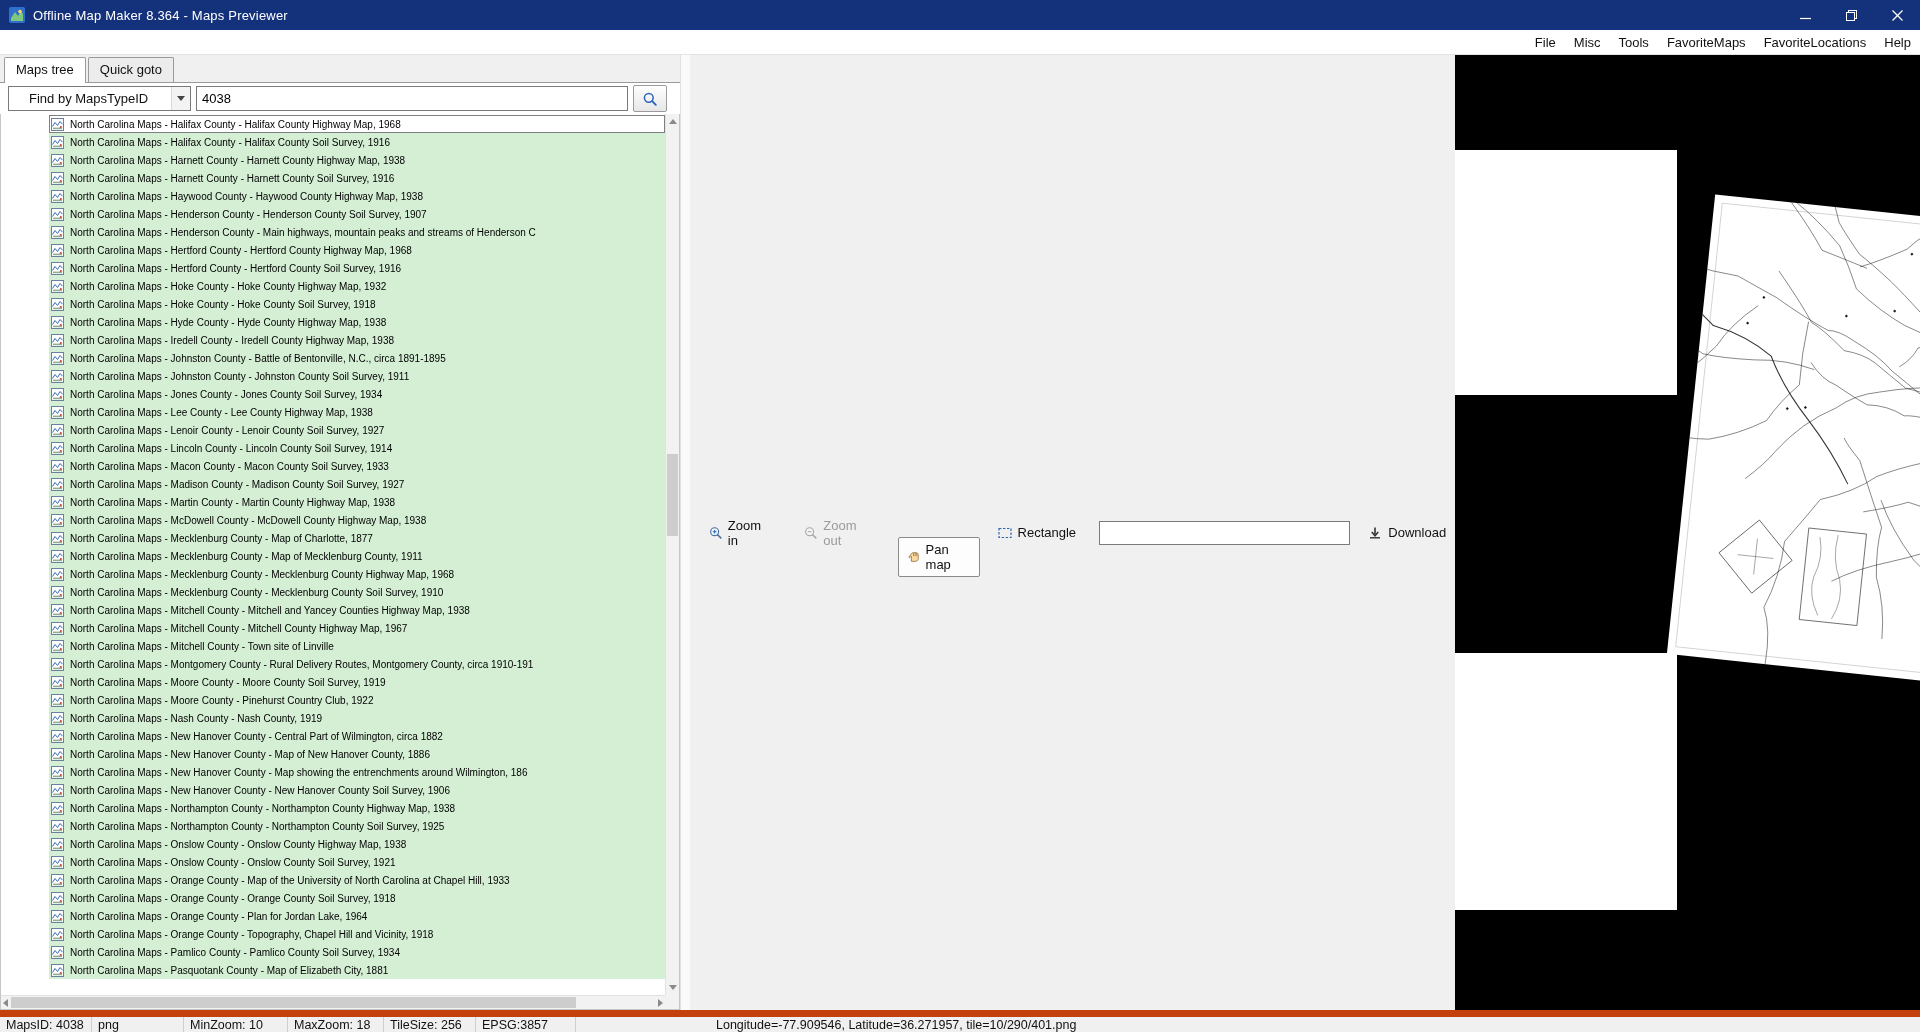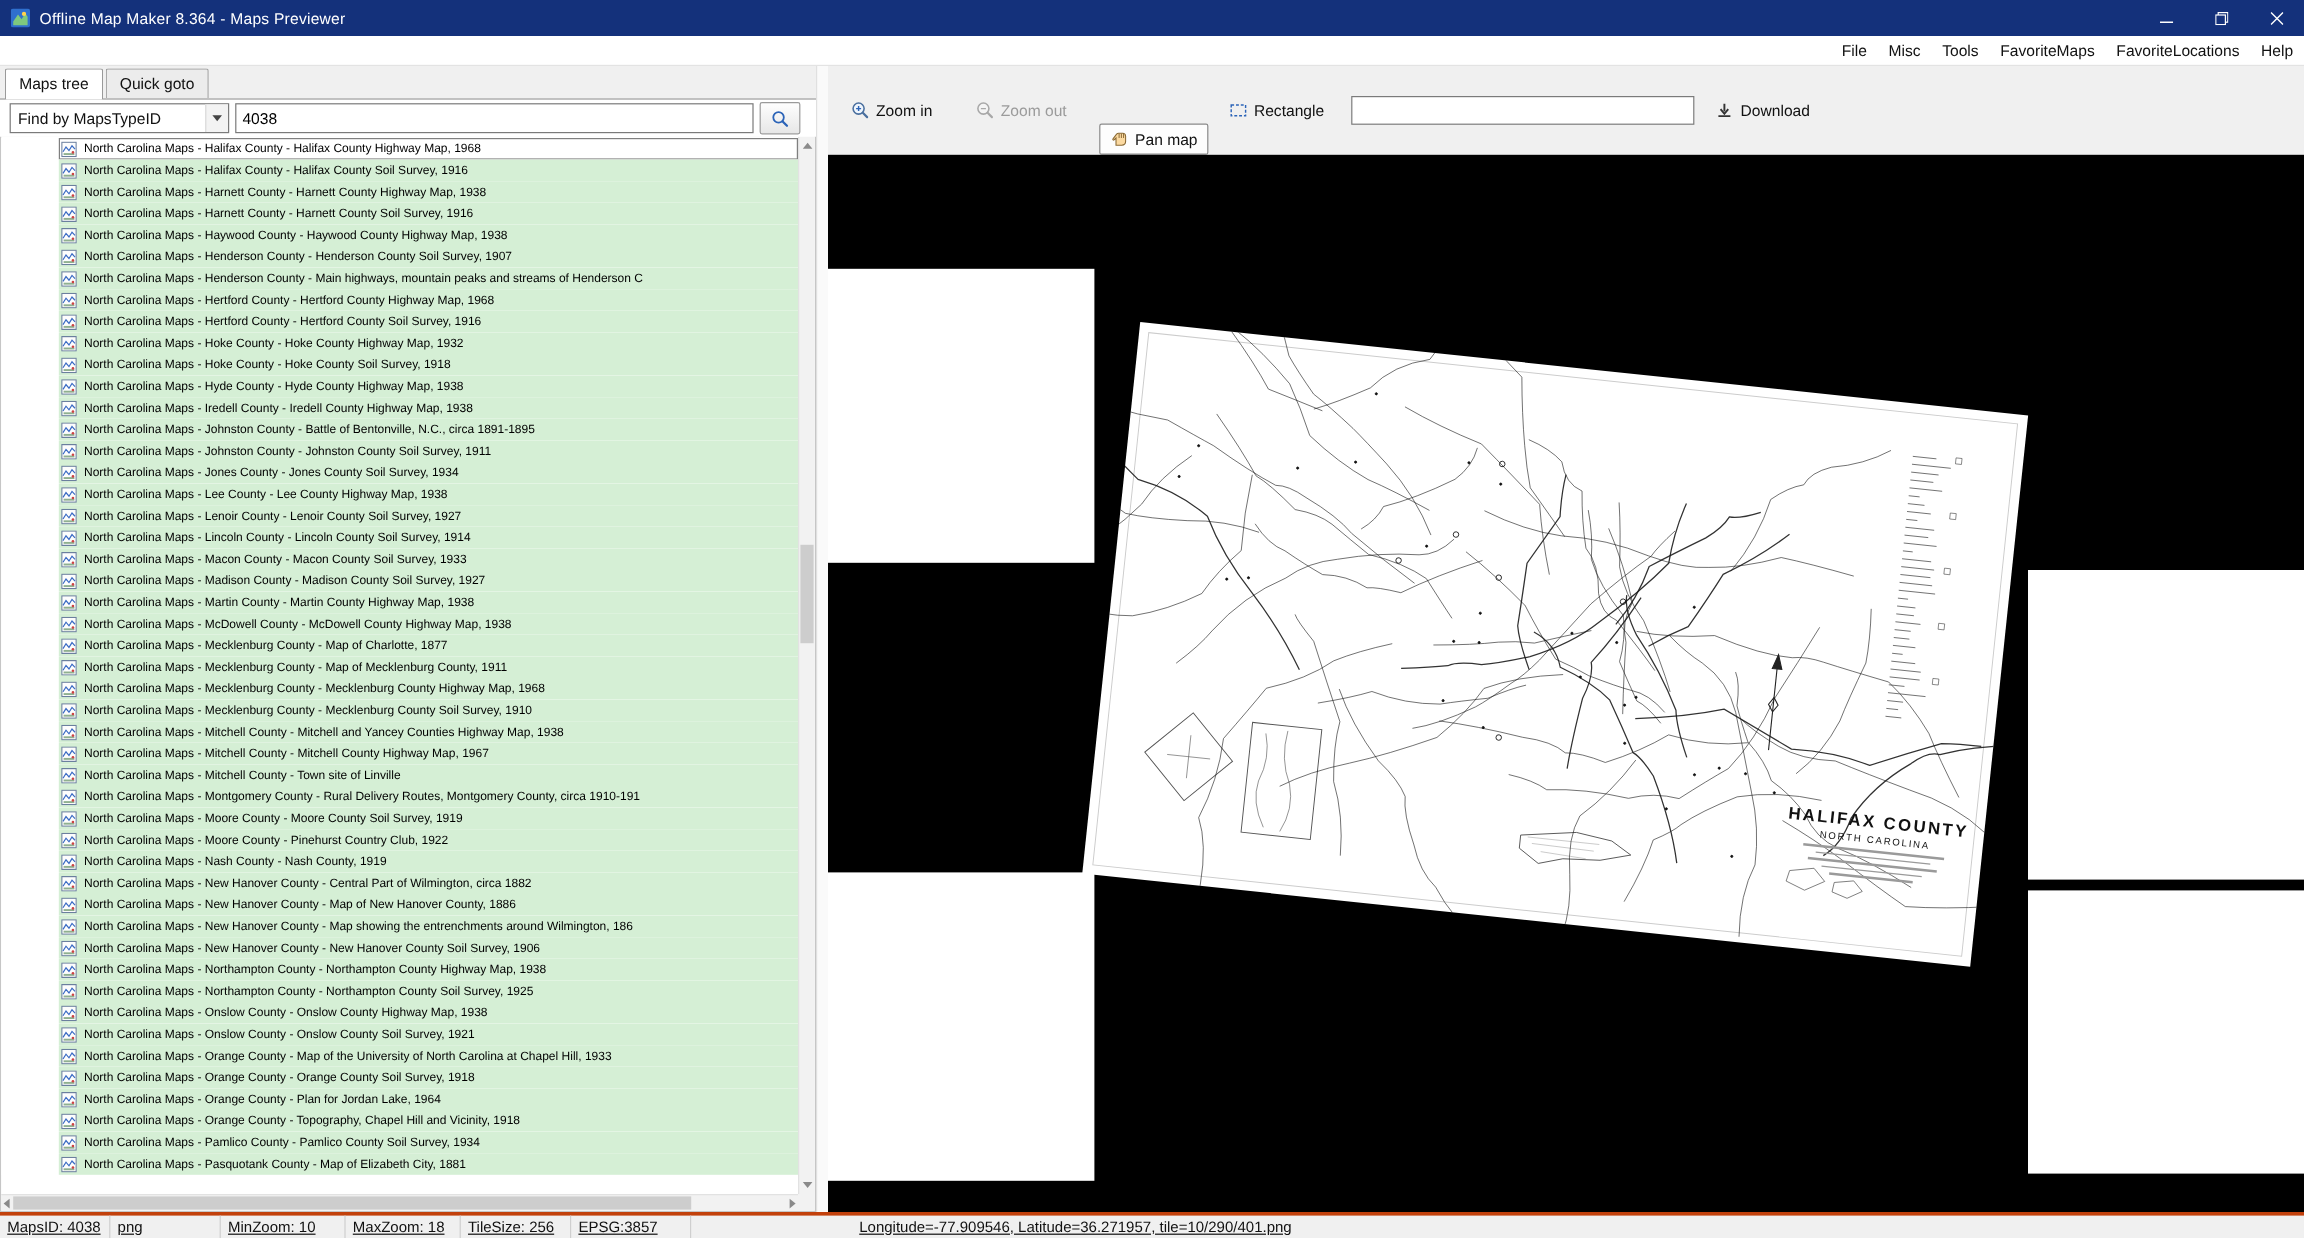--- a/index.html
+++ b/index.html
@@ -15,30 +15,30 @@
   .win-btn { width:46px; height:100%; display:flex; align-items:center; justify-content:center; }
 
   
   .menubar { flex:0 0 25px; background:#ffffff; border-bottom:1px solid #e3e3e3; display:flex; align-items:center; font-size:13px; color:#111;justify-content:flex-end; }
   .menu-item { padding:0 9px; height:100%; display:flex; align-items:center; cursor:default; }
 
   
   .body-row { flex:1; display:flex; min-height:0; }
   .left-panel { flex:0 0 680px; display:flex; flex-direction:column; background:#f0f0f0; }
   .splitter { flex:0 0 10px; background:#fafafa; border-left:1px solid #e0e0e0; }
-  .right-panel { flex:1; display:flex; flex-direction:column; min-width:0; }
+  .right-panel { flex:1; display:flex; flex-direction:row; min-width:0; }
 
   
   .tab-row { flex:0 0 27px; display:flex; align-items:flex-end; padding-left:4px; background:#f0f0f0; }
   .tab { font-size:13px; padding:4px 11px 5px; border:1px solid #9a9a9a; border-bottom:none; background:#ececec; margin-right:2px; border-radius:2px 2px 0 0; color:#111; }
   .tab.active { background:#fff; position:relative; top:1px; padding-bottom:6px; }
 
   
   .search-row { flex:0 0 32px; background:#fff; border-top:1px solid #9a9a9a; display:flex; align-items:center; padding:0 8px; gap:5px; }
-  .combo { width:183px; height:25px; border:1px solid #7a7a7a; background:#fff; display:flex; align-items:center; font-size:13px; padding-left:6px; color:#111; }
+  .combo { width:183px; height:25px; border:1px solid #7a7a7a; background:#fff; display:flex; align-items:center; font-size:13px; padding-left:20px; color:#111; }
   .combo-arrow-box { margin-left:auto; width:19px; height:100%; display:flex; align-items:center; justify-content:center; border-left:1px solid #d9d9d9; background:#f3f3f3; }
   .combo-arrow { width:0; height:0; border-left:4px solid transparent; border-right:4px solid transparent; border-top:5px solid #444; }
   .find-input { width:432px; height:25px; border:1px solid #7a7a7a; font-size:13px; padding:0 5px; font-family:"Liberation Sans",sans-serif; }
   .search-btn { width:34px; height:27px; border:1px solid #9a9a9a; background:linear-gradient(#fefefe,#e7e7e7); display:flex; align-items:center; justify-content:center; border-radius:2px; }
 
   
   .tree-wrap { flex:1; position:relative; background:#fff; border:1px solid #c6c6c6; border-top:none; overflow:hidden; }
   .tree-items { position:absolute; left:0; top:1px; right:14px; bottom:14px; overflow:hidden; background:#fff; }
   .tree-row { height:18px; position:relative; background:#fff; }
   .row-inner { position:absolute; left:48px; right:0; top:0; bottom:0; background:#d5efd5; display:flex; align-items:center; padding-left:2px; white-space:nowrap; overflow:hidden; }
@@ -76,21 +76,21 @@
   .tile-d { left:1000px; top:613px; width:230px; height:236px; }
 
   .map-sheet { position:absolute; left:234px; top:177px; width:744px; height:462px; background:#fff; transform:rotate(6deg); }
   .map-sheet svg { position:absolute; left:0; top:0; }
   .sheet-titleblock { position:absolute; right:16px; top:342px; width:148px; text-align:center; color:#111; }
   .sheet-county { font-size:14px; font-weight:bold; letter-spacing:2px; white-space:nowrap; }
   .sheet-state { font-size:8px; letter-spacing:1.5px; margin-top:3px; }
   .micro-line { height:1.5px; background:#9a9a9a; margin:4px auto 0; }
 
   
-  .statusbar { flex:0 0 22px; background:#f0f0f0; border-top:3px solid #c2410c; display:flex; align-items:stretch; font-size:12.5px; color:#111;text-decoration:underline; }
+  .statusbar { flex:0 0 22px; background:#f0f0f0; border-top:7px solid #c2410c; display:flex; align-items:stretch; font-size:12.5px; color:#111; }
   .status-cell { display:flex; align-items:center; padding-left:6px; border-right:1px solid #cfcfcf; white-space:nowrap; }
   .sc1{width:92px;} .sc2{width:92px;} .sc3{width:104px;} .sc4{width:96px;} .sc5{width:92px;} .sc6{width:100px;}
   .sc7{flex:1; border-right:none; padding-left:140px;}
 </style>
 </head>
 <body>
 
 <div class="window">
 
   <div class="titlebar">

